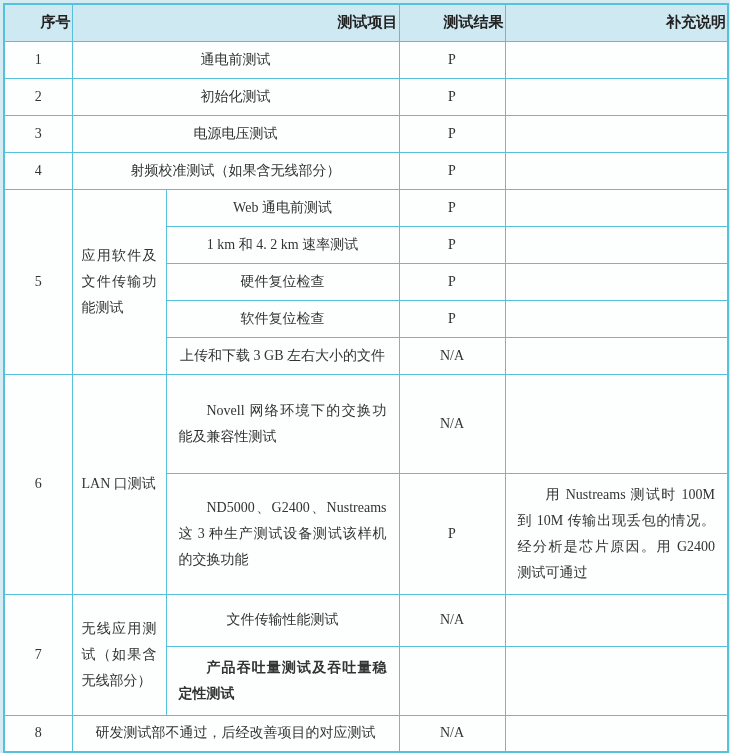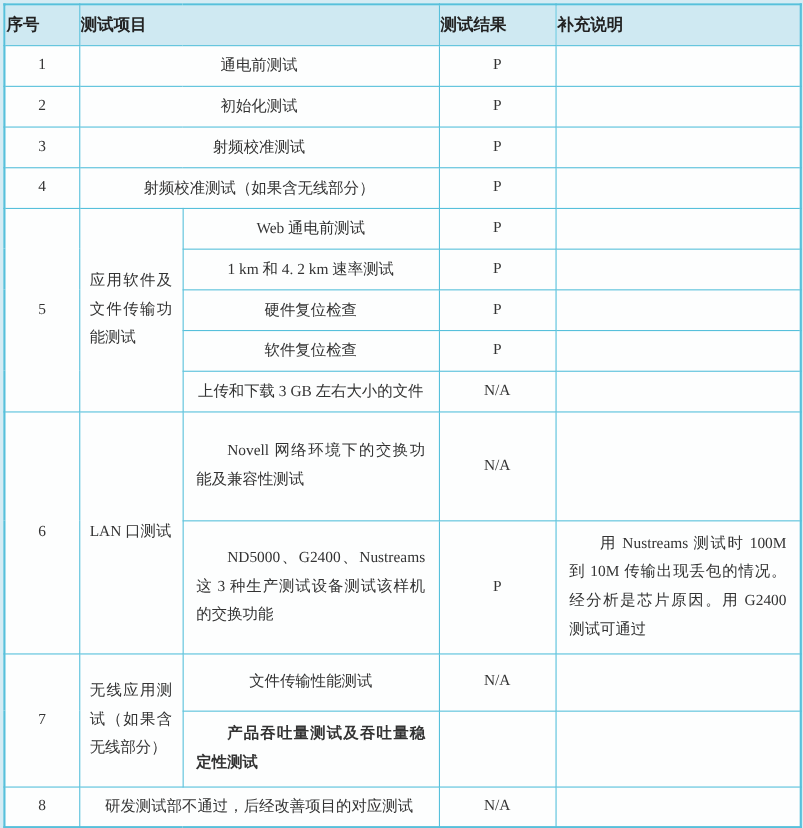--- a/index.html
+++ b/index.html
@@ -18,21 +18,21 @@
     background: #fdfefe;
     border: 2px solid #57c0db;
   }
   th, td { border: 1px solid #57c0db; overflow: hidden; }
   th {
     background: #cfe9f2;
     font-family: "Liberation Sans", "DejaVu Sans", sans-serif;
     font-weight: 600;
     font-size: 15px;
     color: #222;
-    text-align: left;
+    text-align: right;
     vertical-align: middle;
   }
   td {
     font-size: 14px;
     text-align: center;
     vertical-align: middle;
     padding: 2px 6px;
     background: #fdfefe;
   }
   td.left {
@@ -85,21 +85,21 @@
 
     <tr class="h36">
       <td>2</td>
       <td colspan="2">初始化测试</td>
       <td>P</td>
       <td></td>
     </tr>
 
     <tr class="h36">
       <td>3</td>
-      <td colspan="2">射频校准测试</td>
+      <td colspan="2">电源电压测试</td>
       <td>P</td>
       <td></td>
     </tr>
 
     <tr class="h36">
       <td>4</td>
       <td colspan="2">射频校准测试（如果含无线部分）</td>
       <td>P</td>
       <td></td>
     </tr>

